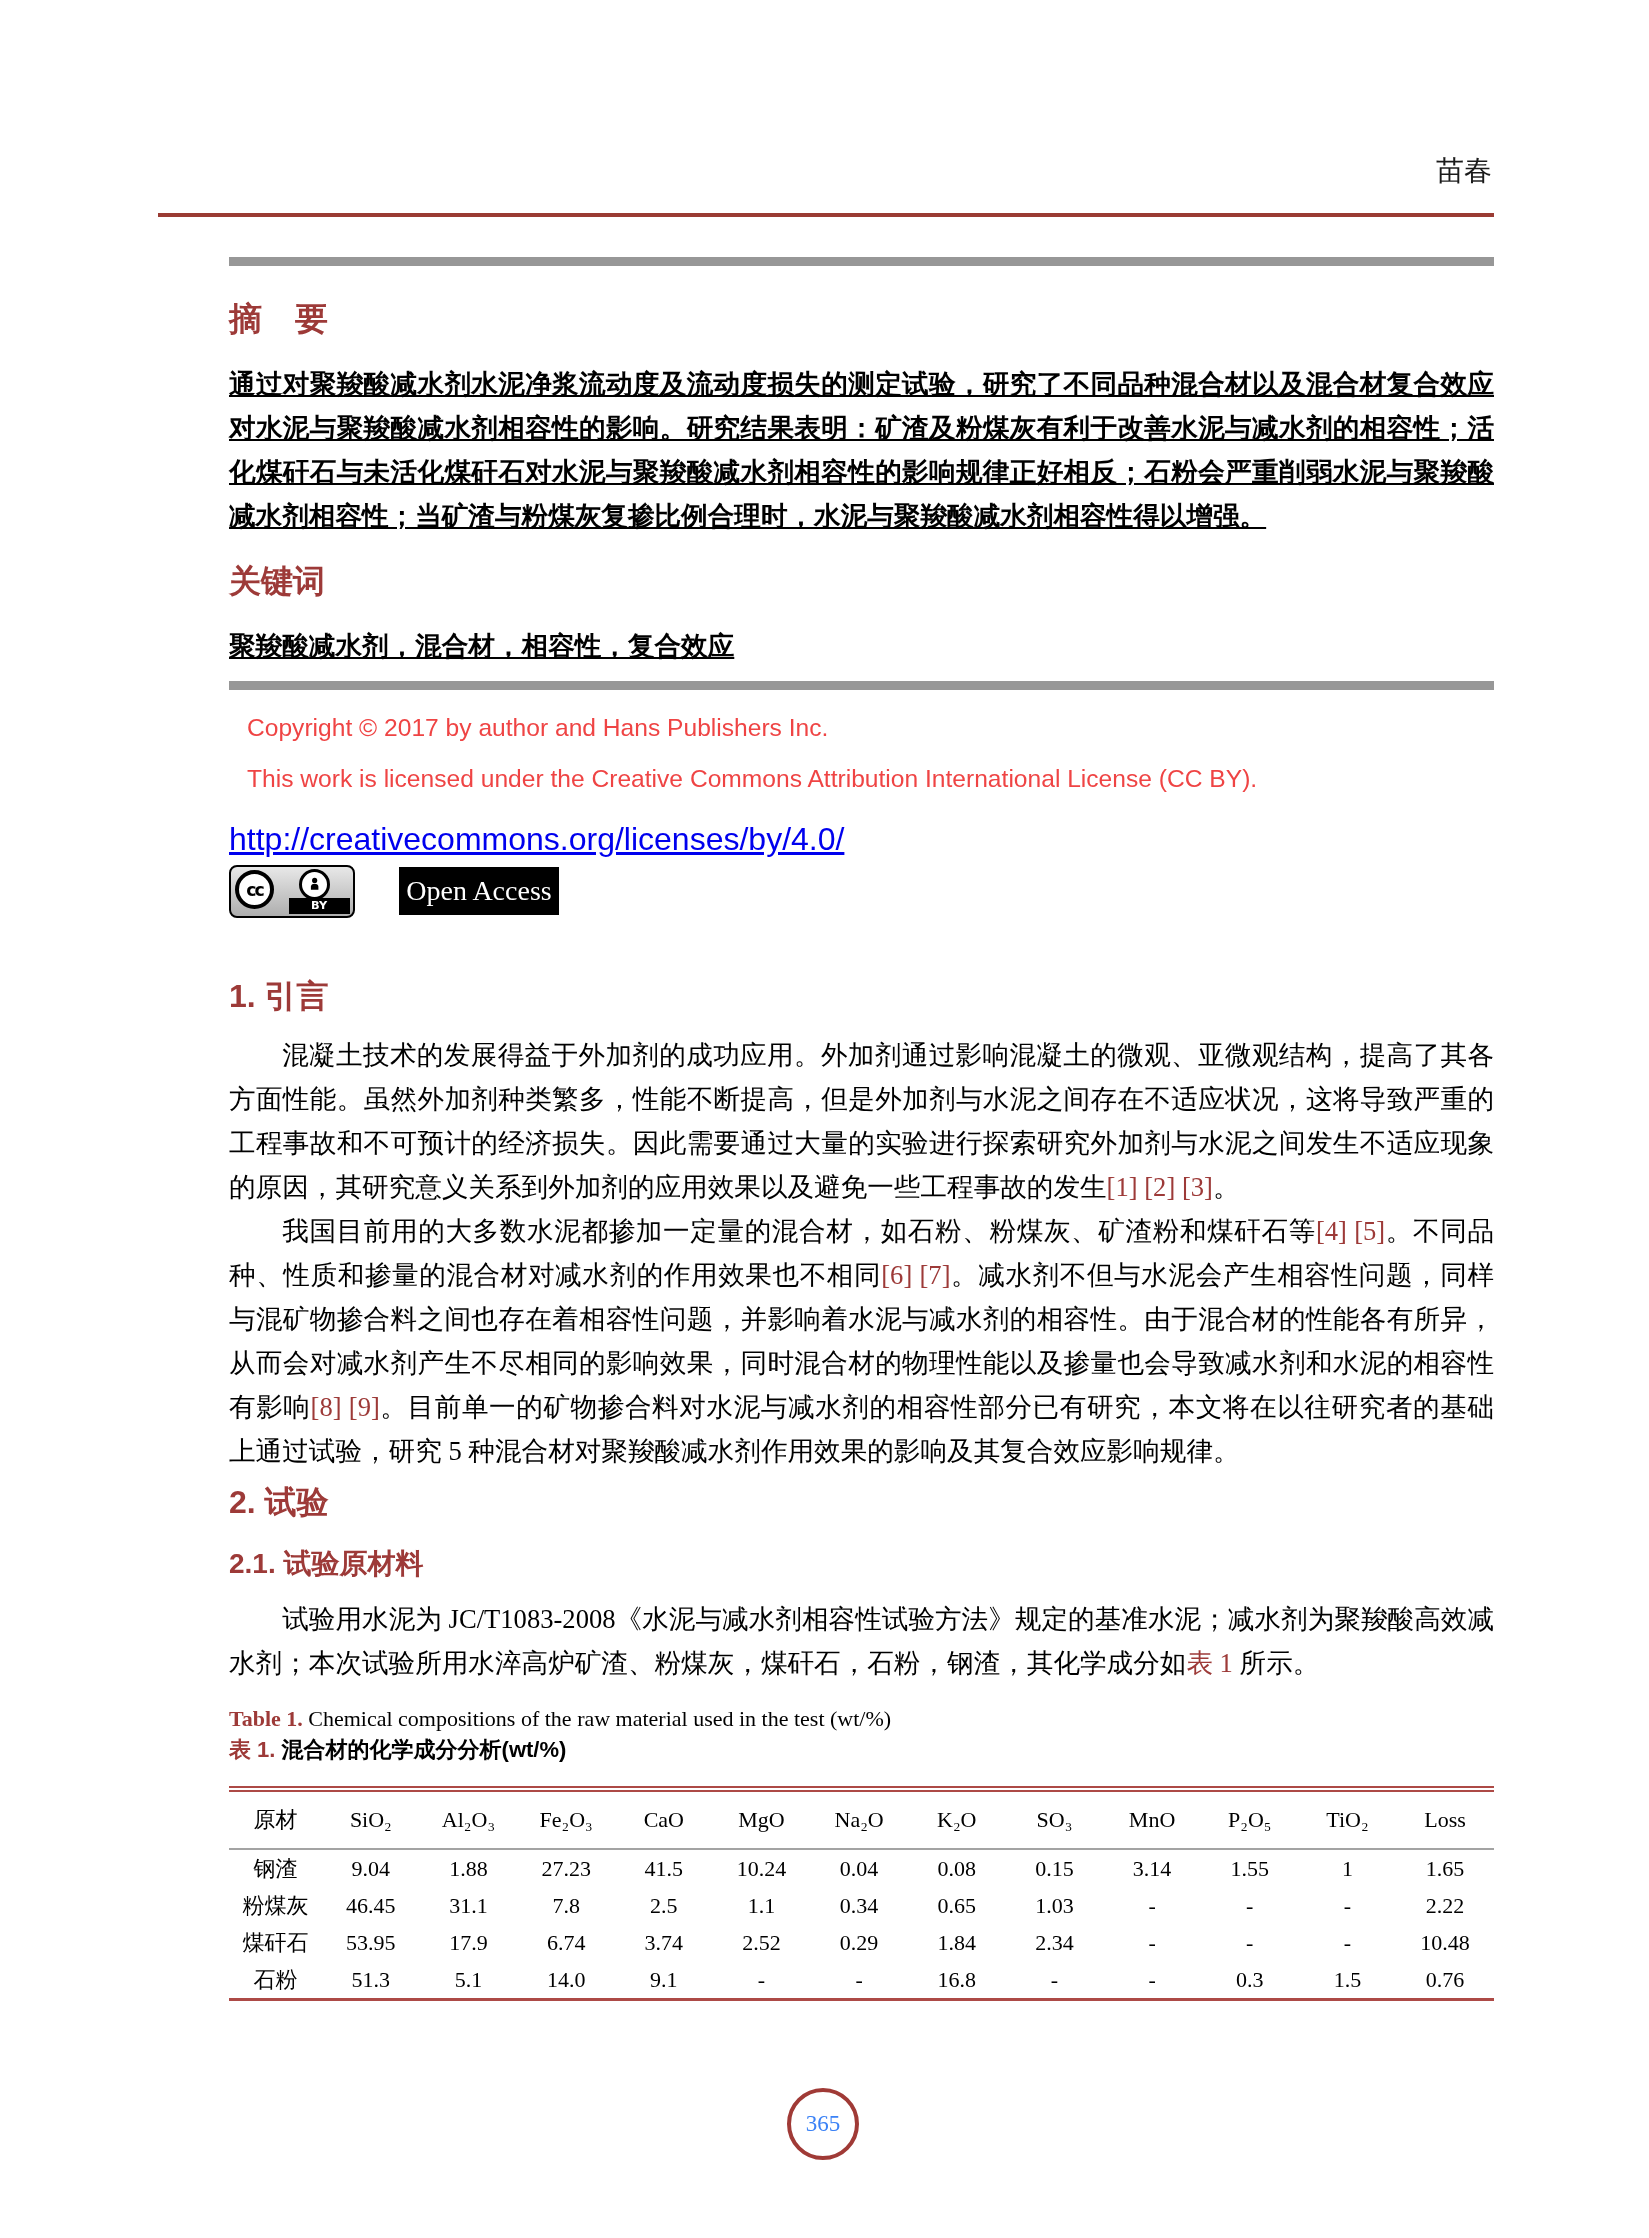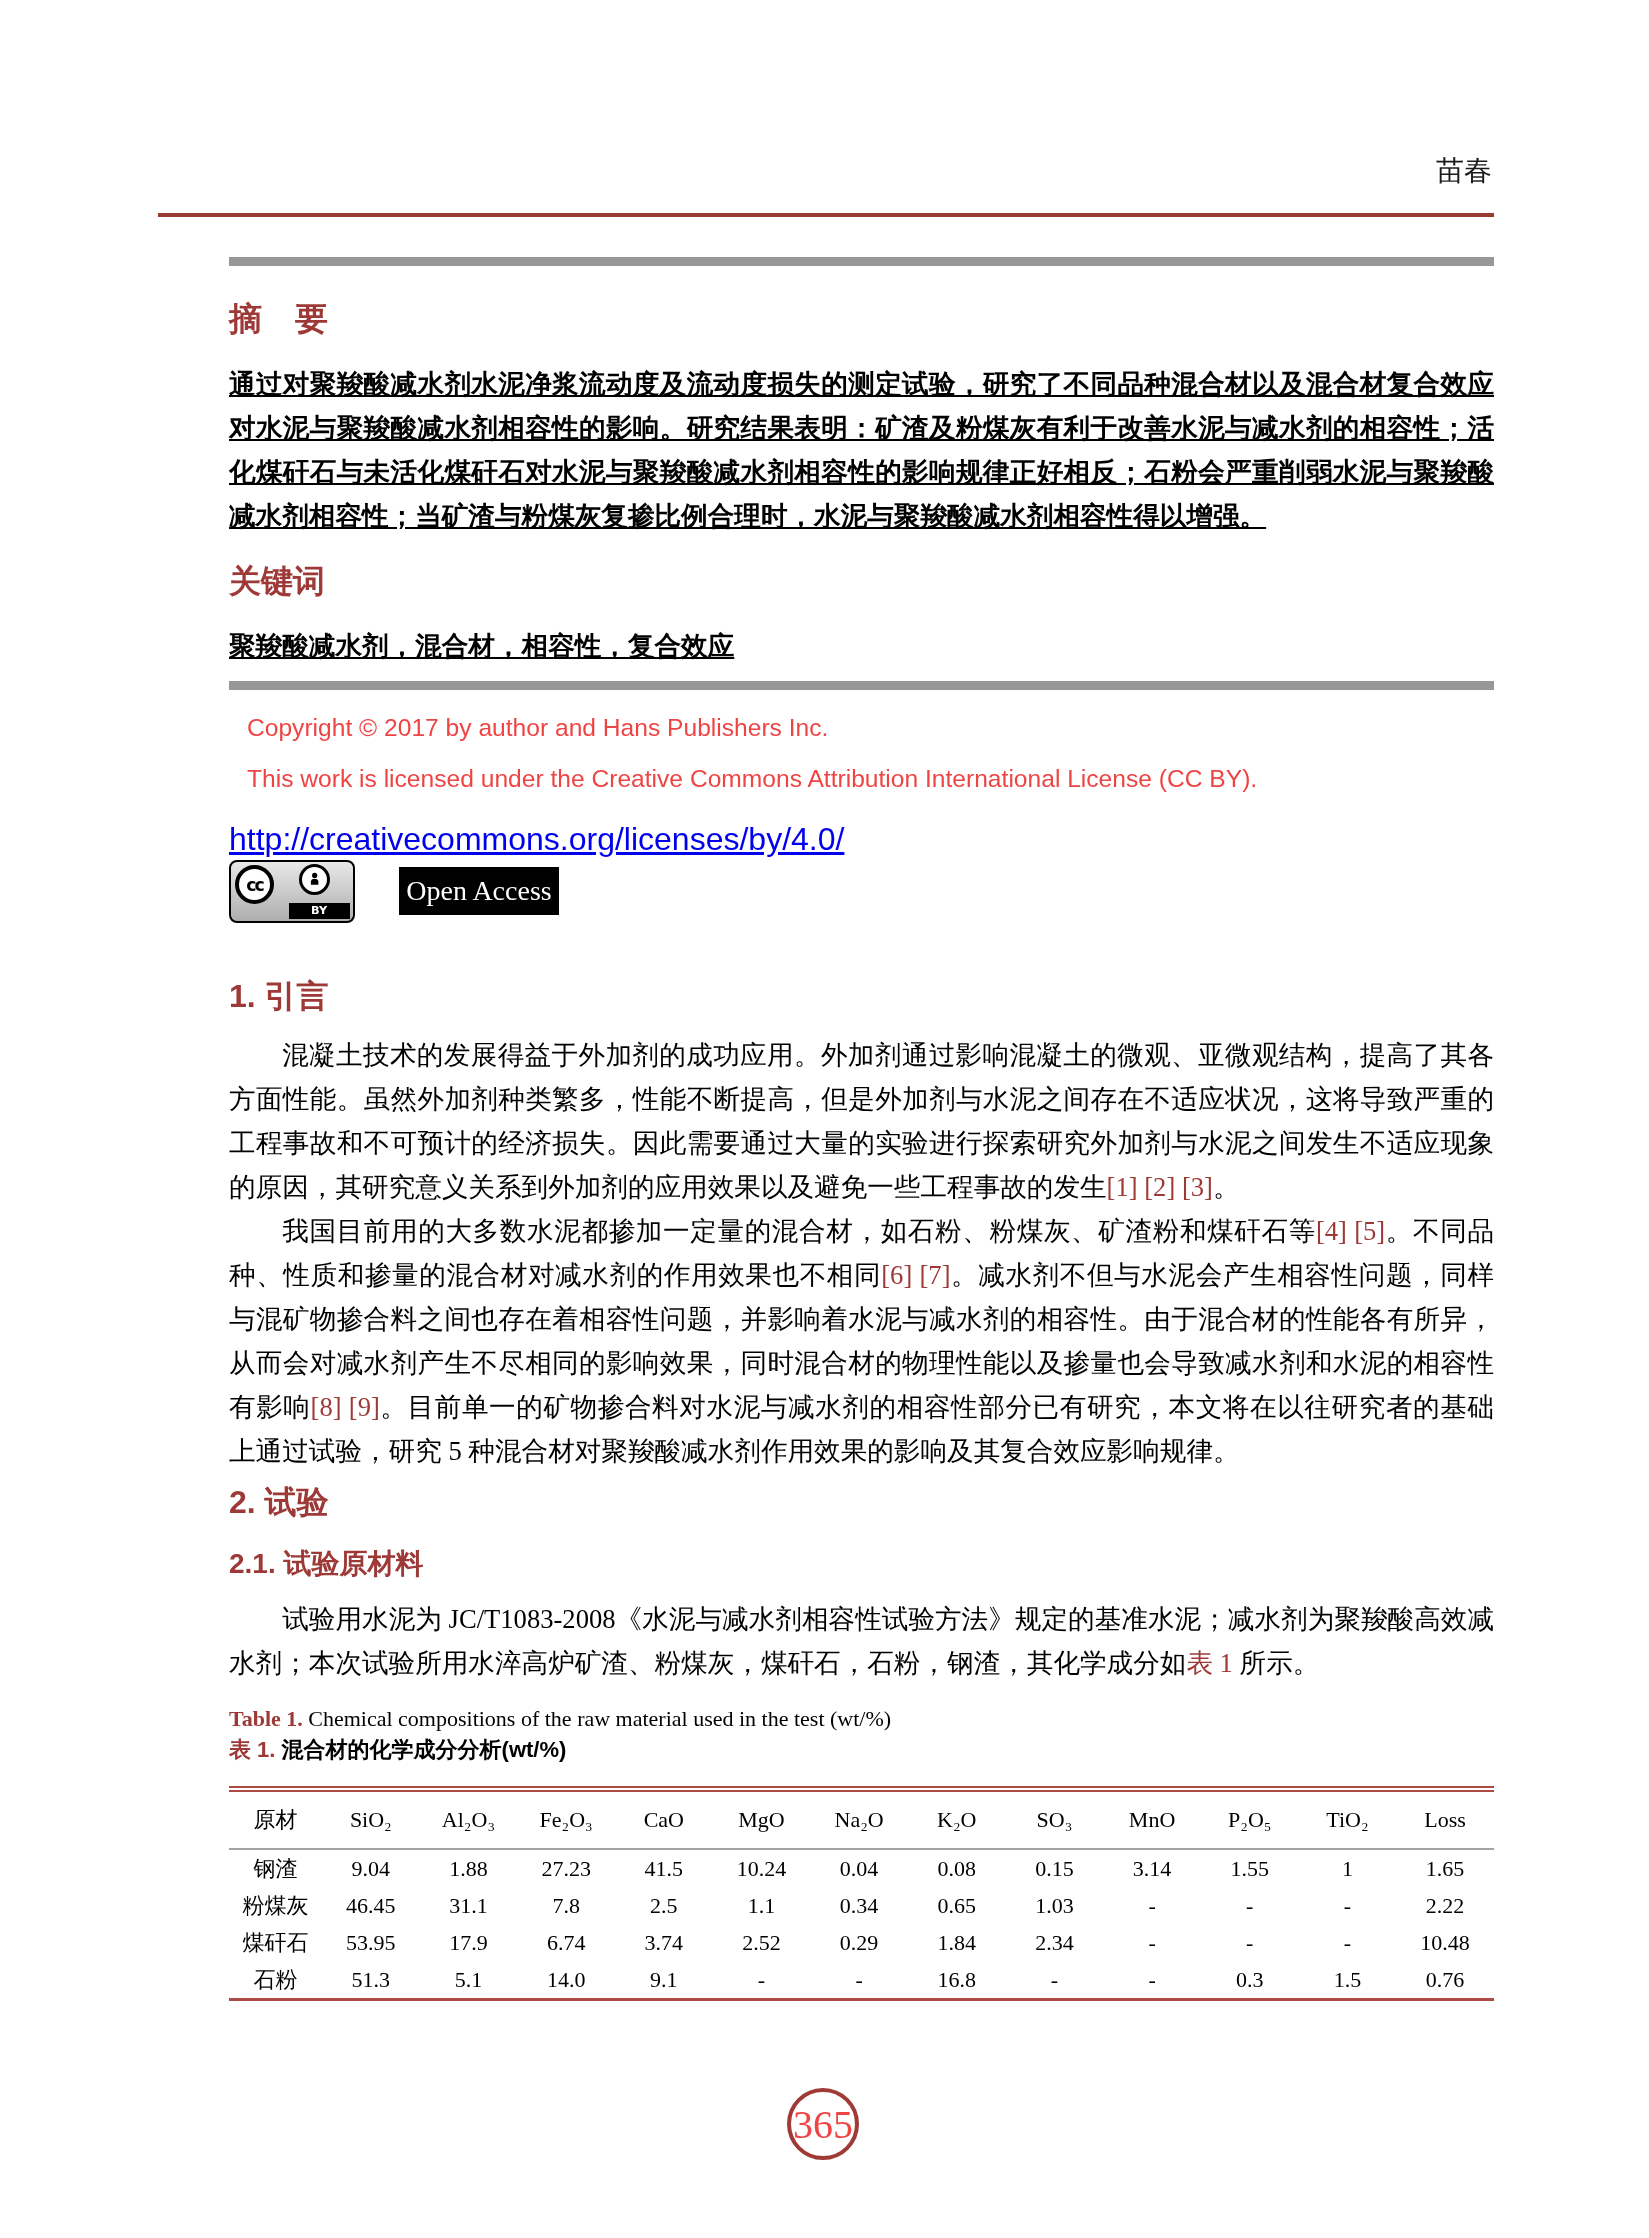--- a/index.html
+++ b/index.html
@@ -70,21 +70,21 @@
     display: inline-block;
     margin-top: 8px;
     font-family: "Liberation Sans", "DejaVu Sans", sans-serif;
     font-size: 32px;
     color: #0000ee;
     text-decoration: underline;
   }
   .badges { margin-top: 9.3px; display: flex; align-items: center; gap: 21px; height: 49px; }
   .cc-badge {
     position: relative;
-    width: 126px; height: 63px;
+    width: 126px; height: 53px;
     border: 2.7px solid #000;
     border-radius: 8px;
     background: linear-gradient(#e8e8e8, #aeaeae);
     box-sizing: border-box;
   }
   .cc-circle {
     position: absolute; left: 4px; top: 3.3px;
     width: 31px; height: 31px;
     border: 4px solid #000; border-radius: 50%;
     background: #fff;
@@ -161,22 +161,22 @@
   table.data-table th:first-child, table.data-table td:first-child { width: 93px; }
 
   .page-num {
     position: absolute;
     left: 787px; top: 2088px;
     width: 72px; height: 72px;
     border: 4px solid #a03a36;
     border-radius: 50%;
     box-sizing: border-box;
     display: flex; align-items: center; justify-content: center;
-    color: #ef4444;
-    font-size: 40px;
+    color: #3b82f6;
+    font-size: 23px;
     font-family: "Liberation Serif", "DejaVu Serif", serif;
   }
 </style>
 </head>
 <body>
 
 <div class="page">
 
   <div class="author">苗春</div>
   <div class="top-rule"></div>

